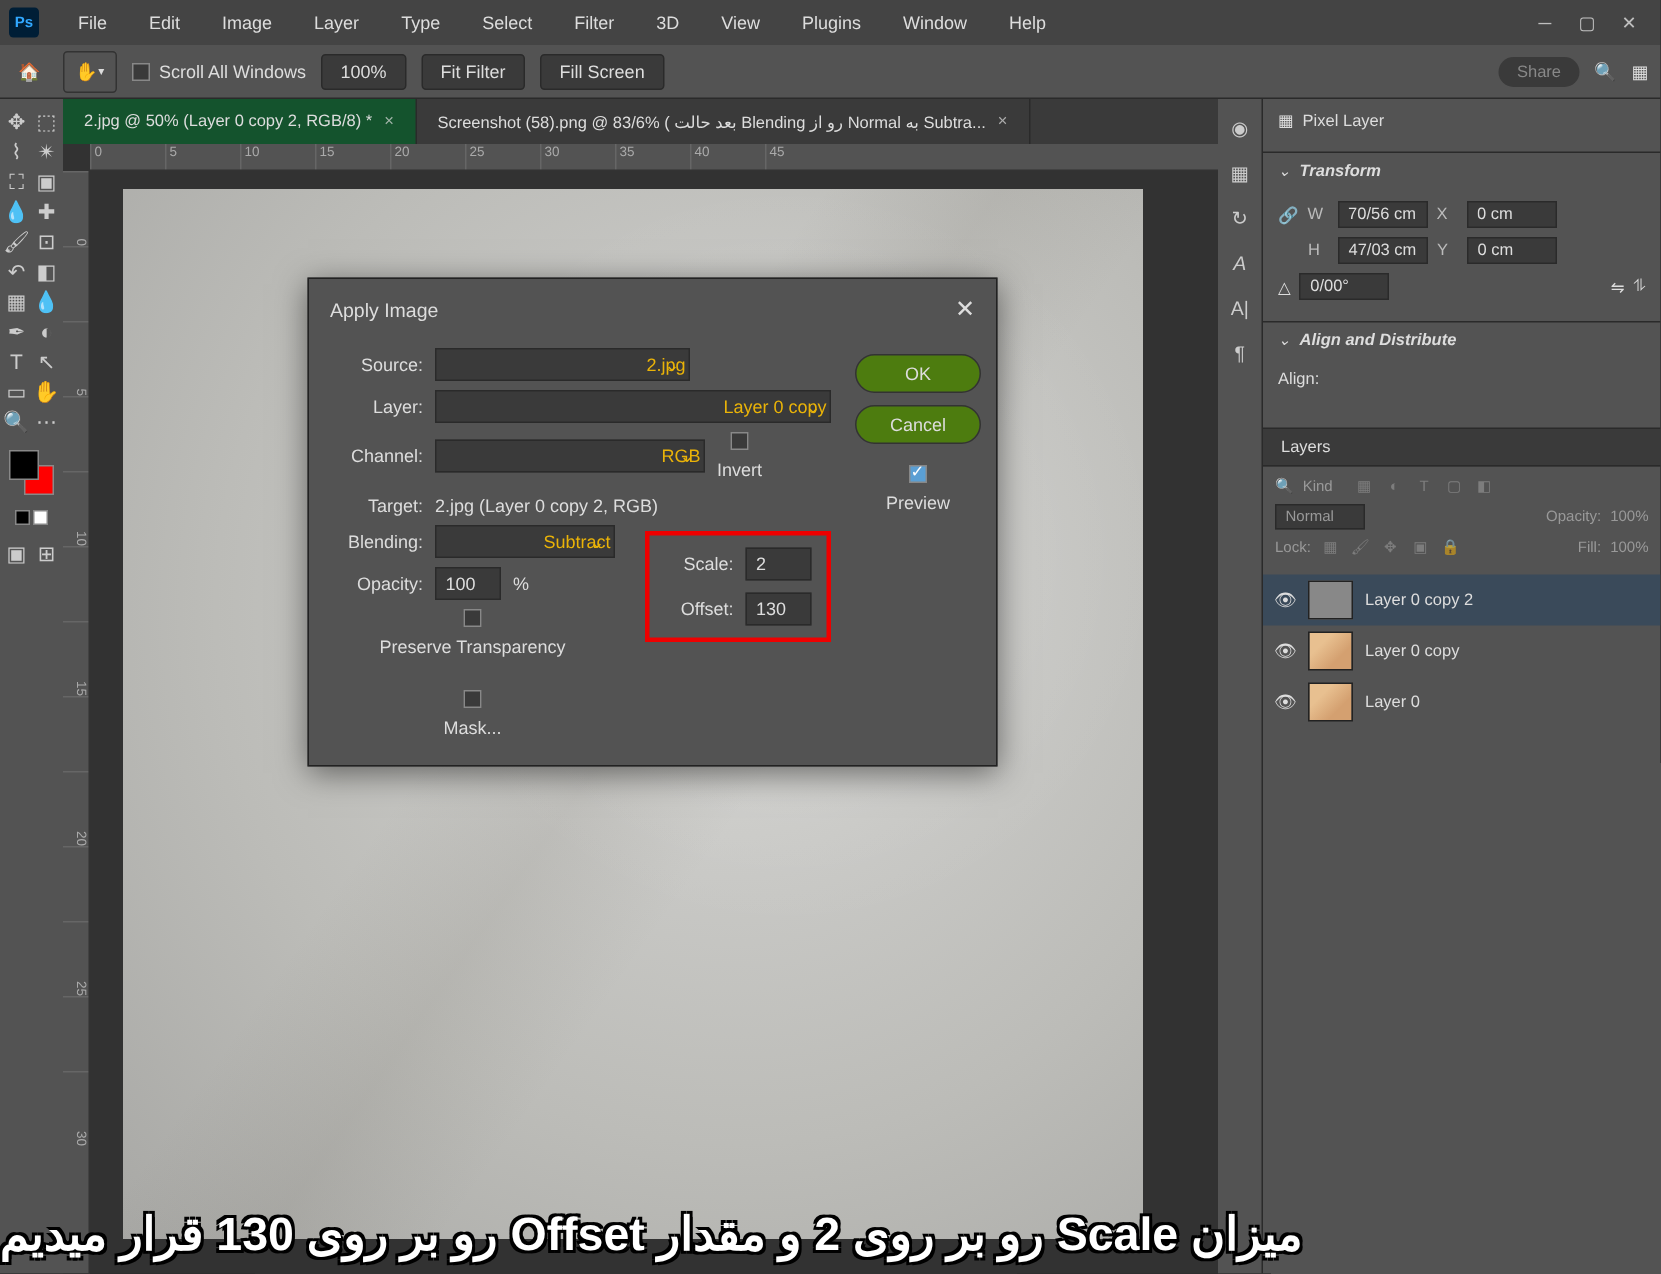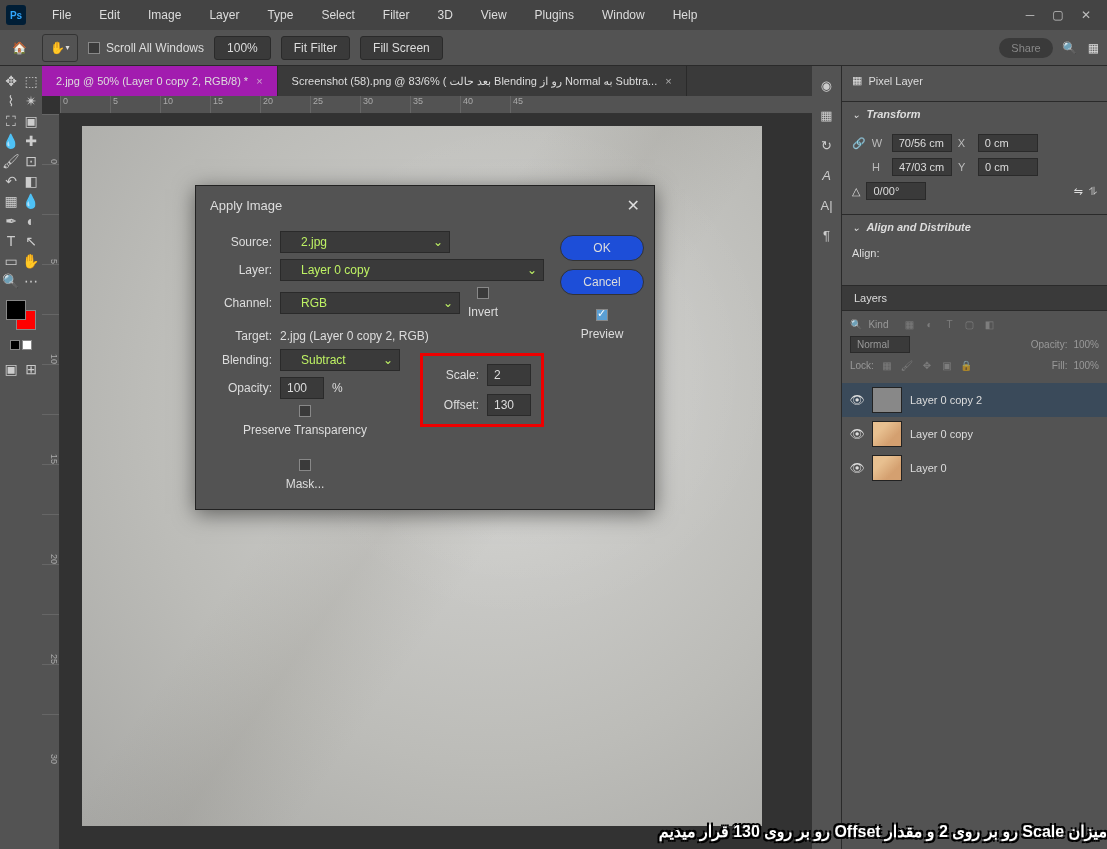--- a/index.html
+++ b/index.html
@@ -25,21 +25,21 @@
 .tool { width:18px; height:18px; display:flex; align-items:center; justify-content:center; cursor:pointer; color:#ccc; font-size:14px; }
 .color-swatches { margin-top:8px; position:relative; width:30px; height:30px; }
 .fg-sw { position:absolute; width:20px; height:20px; background:#000; border:1px solid #888; top:0; left:0; z-index:2; }
 .bg-sw { position:absolute; width:20px; height:20px; background:#f00; border:1px solid #888; bottom:0; right:0; }
 .mini-swatches { margin-top:8px; display:flex; gap:2px; }
 .mini-sw { width:10px; height:10px; border:1px solid #888; }
 
 .center { flex:1; background:#262626; position:relative; display:flex; flex-direction:column; }
 .tabs { height: 30px; background: #3a3a3a; display:flex; align-items:stretch; }
 .tab { padding: 0 14px; display:flex; align-items:center; gap:8px; font-size:11px; cursor:pointer; border-right:1px solid #2a2a2a; }
-.tab.active { background:#a21caf; }
+.tab.active { background:#14532d; }
 .tab-close { cursor:pointer; opacity:0.7; }
 .canvas-wrap { flex:1; position:relative; background:#323232; }
 .ruler-h { position:absolute; top:0; left:18px; right:0; height:18px; background:#535353; color:#aaa; font-size:9px; display:flex; overflow:hidden; border-bottom:1px solid #333; }
 .ruler-h span { width:50px; text-align:left; padding-left:2px; border-left:1px solid #666; flex-shrink:0; }
 .ruler-v { position:absolute; top:18px; left:0; width:18px; bottom:0; background:#535353; color:#aaa; font-size:9px; display:flex; flex-direction:column; overflow:hidden; border-right:1px solid #333; }
 .ruler-v span { height:50px; writing-mode:vertical-rl; text-align:right; padding-top:2px; border-top:1px solid #666; flex-shrink:0; }
 .canvas { position:absolute; top:30px; left:40px; width:680px; height:700px; background: radial-gradient(ellipse at 60% 40%, #d5d5d2 0%, #c8c8c5 30%, #bcbcb8 60%, #a8a8a5 100%); overflow:hidden; }
 .canvas::after { content:""; position:absolute; inset:0; background: linear-gradient(125deg, transparent 40%, rgba(100,95,85,0.1) 50%, transparent 60%), radial-gradient(circle at 65% 35%, rgba(255,255,255,0.15), transparent 40%); }
 
 .sidepanels { width: 295px; background:#535353; display:flex; }
@@ -61,38 +61,38 @@
 .layer-mini { width:14px; height:14px; opacity:0.6; display:inline-flex; align-items:center; justify-content:center; }
 .layer-list { flex:1; }
 .layer-row { display:flex; align-items:center; padding:4px 8px; gap:8px; cursor:pointer; }
 .layer-row.active { background:#3a4a5a; }
 .eye { width:14px; height:14px; display:flex; align-items:center; justify-content:center; }
 .layer-thumb { width:30px; height:26px; background:#888; border:1px solid #222; }
 .layer-thumb.face { background: linear-gradient(135deg, #e8c090 30%, #d4a070 70%); }
 .layer-name { font-size:11px; }
 
 
-.dialog { position:absolute; top:185px; left:195px; width:460px; background:#535353; border:1px solid #222; box-shadow:0 4px 20px rgba(0,0,0,0.5); z-index:100; }
+.dialog { position:absolute; top:185px; left:205px; width:460px; background:#535353; border:1px solid #222; box-shadow:0 4px 20px rgba(0,0,0,0.5); z-index:100; }
 .dialog-title { padding:10px 14px; font-size:13px; display:flex; justify-content:space-between; align-items:center; background:#535353; }
 .dialog-close { cursor:pointer; font-size:16px; }
 .dialog-body { padding:6px 14px 18px; display:flex; gap:16px; }
 .dialog-left { flex:1; }
 .dlg-row { display:flex; align-items:center; gap:8px; margin-bottom:6px; }
 .dlg-label { width:62px; text-align:right; font-size:12px; }
-.dlg-select { background:#3a3a3a; border:1px solid #2a2a2a; padding:3px 20px; color:#bef264; font-size:12px; flex:1; position:relative; }
+.dlg-select { background:#3a3a3a; border:1px solid #2a2a2a; padding:3px 2px; color:#eab308; font-size:12px; flex:1; position:relative;text-align:right; }
 .dlg-select::after { content:"⌄"; position:absolute; right:6px; }
 .dlg-input { background:#3a3a3a; border:1px solid #2a2a2a; padding:3px 6px; color:#ddd; width:44px; font-size:12px; text-align:left; }
 .dlg-check { display:flex; align-items:center; gap:6px; font-size:12px;flex-direction:column; }
 .dialog-right { width:88px; display:flex; flex-direction:column; gap:8px; align-items:center; padding-top:4px; }
-.dlg-btn { width:84px; padding:5px 0; text-align:center; border:1px solid #333; border-radius:14px; background:#1d4ed8; cursor:pointer; font-size:12px; }
+.dlg-btn { width:84px; padding:5px 0; text-align:center; border:1px solid #333; border-radius:14px; background:#4d7c0f; cursor:pointer; font-size:12px; }
 .redbox { border:3px solid #e00; padding:8px 10px; display:inline-block; margin-top:4px; }
 .scale-row { display:flex; align-items:center; gap:8px; margin-bottom:8px; }
 .scale-row .dlg-label { width:46px; }
 
-.caption { position:absolute; bottom:8px; left:0; right:0; text-align:right; font-size:16px; font-weight:bold; color:#fff; text-shadow: -2px -2px 0 #000, 2px -2px 0 #000, -2px 2px 0 #000, 2px 2px 0 #000; z-index:50; direction:rtl;margin-left:32px; }
+.caption { position:absolute; bottom:8px; left:0; right:0; text-align:left; font-size:31px; font-weight:bold; color:#fff; text-shadow: -2px -2px 0 #000, 2px -2px 0 #000, -2px 2px 0 #000, 2px 2px 0 #000; z-index:50; direction:rtl; }
 
 .checkbox { width:12px; height:12px; border:1px solid #888; background:#3a3a3a; display:inline-block; }
 .checkbox.checked { background:#5a9fd4; position:relative; }
 .checkbox.checked::after { content:"✓"; position:absolute; top:-3px; left:0; font-size:11px; color:#fff; }
 </style>
 </head>
 <body>
 
 <div class="menubar">
   <div class="ps-logo">Ps</div>

